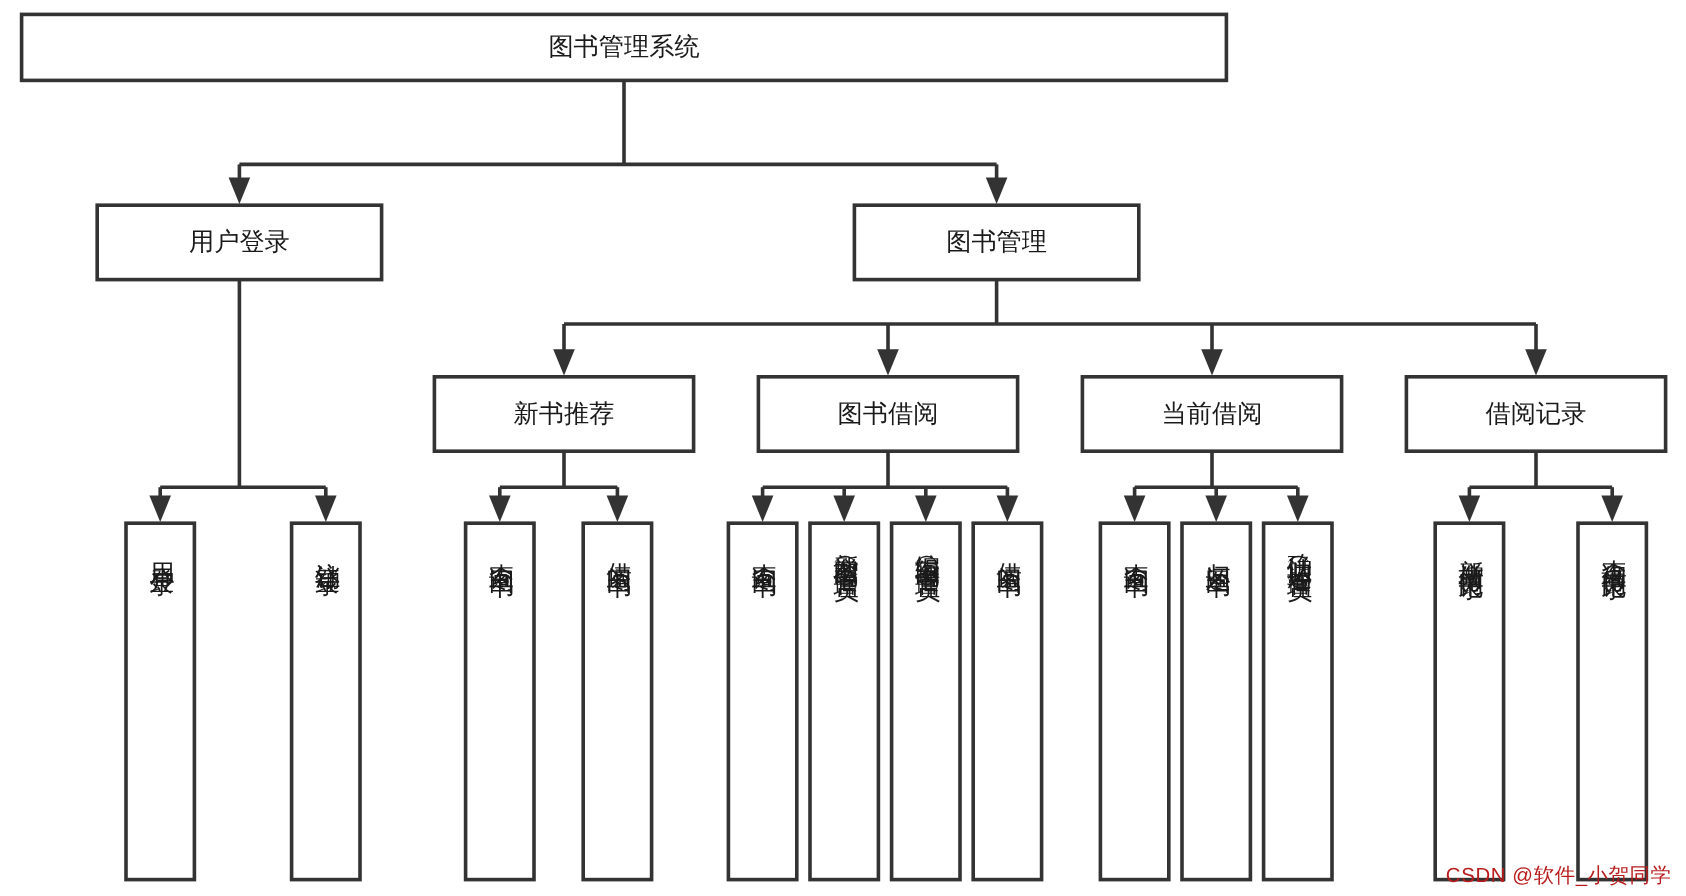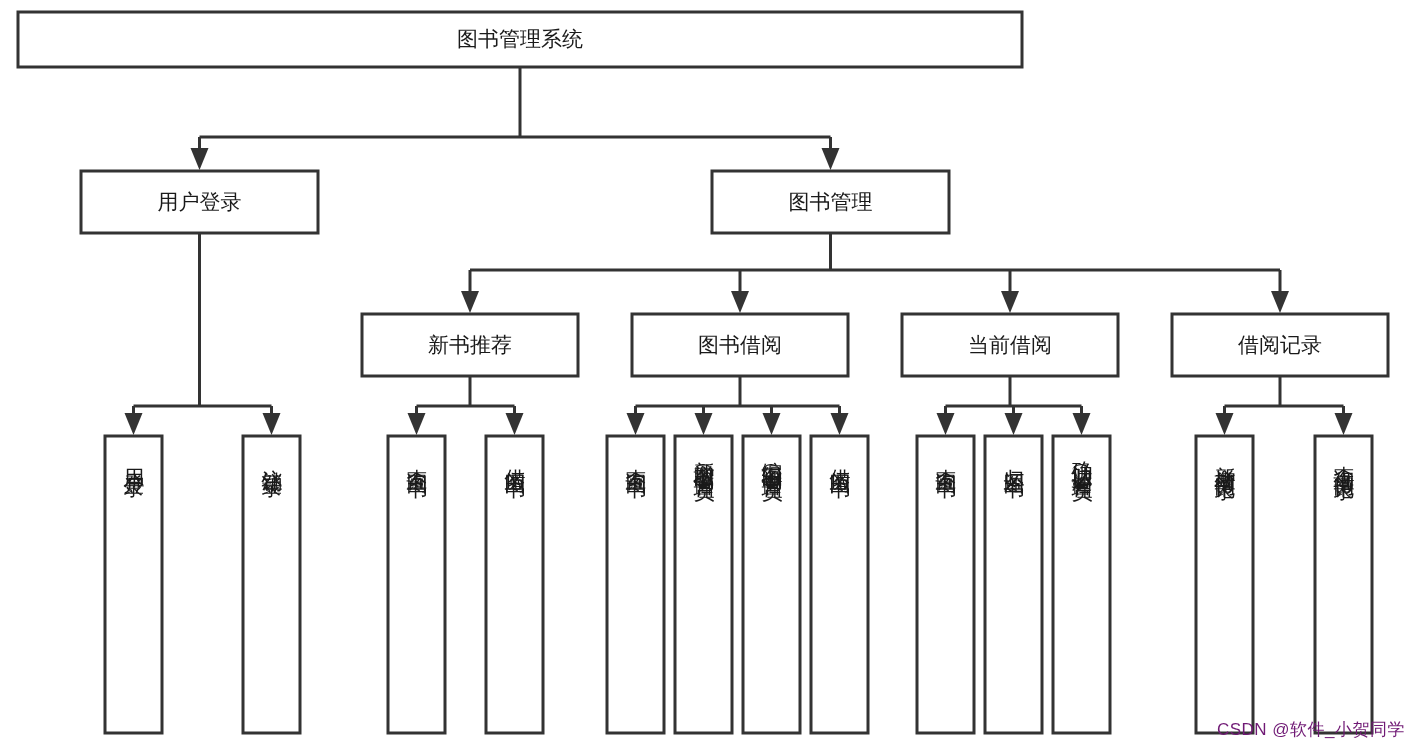--- a/index.html
+++ b/index.html
@@ -52,25 +52,25 @@
     font-family: "Liberation Sans", "DejaVu Sans", sans-serif;
     font-size: 21px;
     fill: #1a1a1a;
     writing-mode: vertical-rl;
     text-orientation: upright;
     letter-spacing: 3px;
     text-anchor: middle;
   }
   .watermark-text {
     position: absolute;
-    right: 0;
+    right: 12px;
     bottom: 6px;
     font-family: "Liberation Sans", "DejaVu Sans", sans-serif;
     font-size: 17px;
-    color: #701a75;
+    color: #b91c1c;
     white-space: nowrap;
     letter-spacing: 0.5px;
     pointer-events: none;
   }
 </style>
 </head>
 <body>
 
 <div id="diagram-root">
   <svg class="diagram-canvas" id="diagram-svg" viewBox="0 0 1405 747" xmlns="http://www.w3.org/2000/svg">

